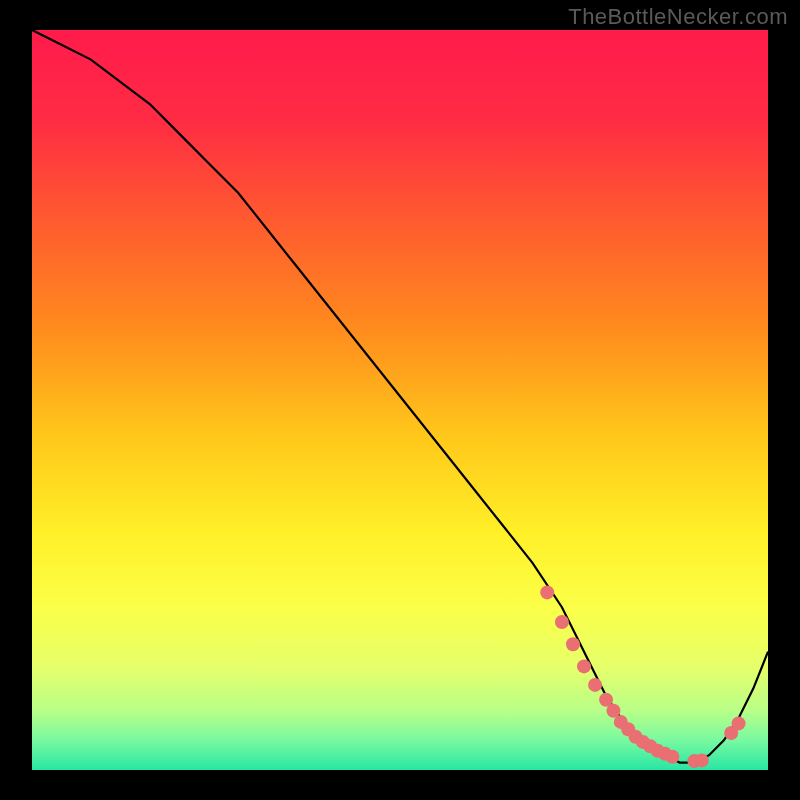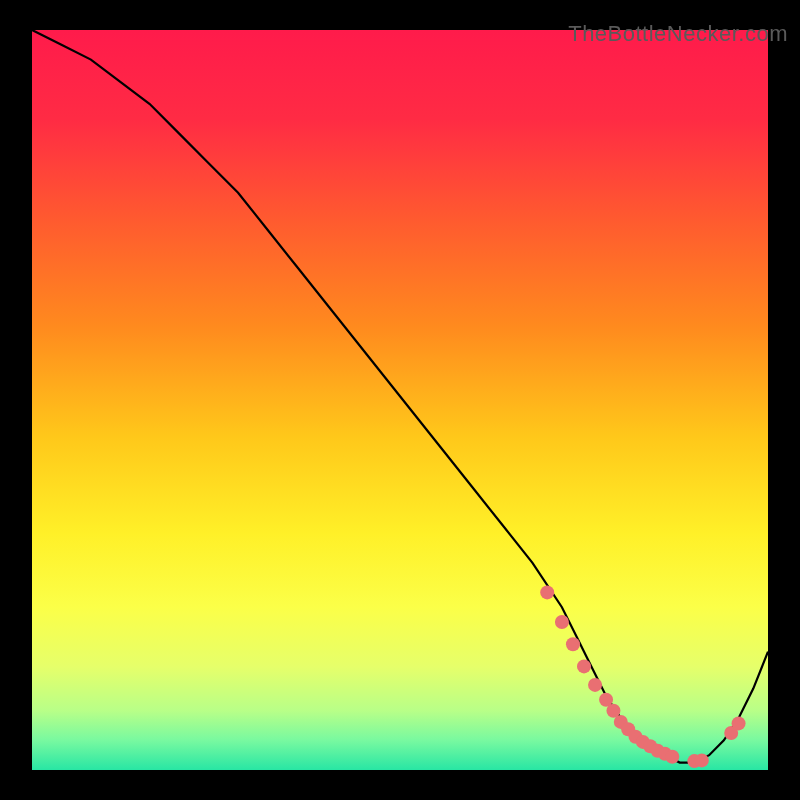--- a/index.html
+++ b/index.html
@@ -12,21 +12,21 @@
     font-family: Arial, Helvetica, sans-serif;
   }
   .frame {
     position: relative;
     width: 800px;
     height: 800px;
     background: #000;
   }
   .watermark {
     position: absolute;
-    top: 21px;
+    top: 4px;
     right: 12px;
     font-size: 22px;
     color: #5a5a5a;
     letter-spacing: 0.5px;
     z-index: 5;
     user-select: none;
   }
   .plot {
     position: absolute;
     left: 32px;

